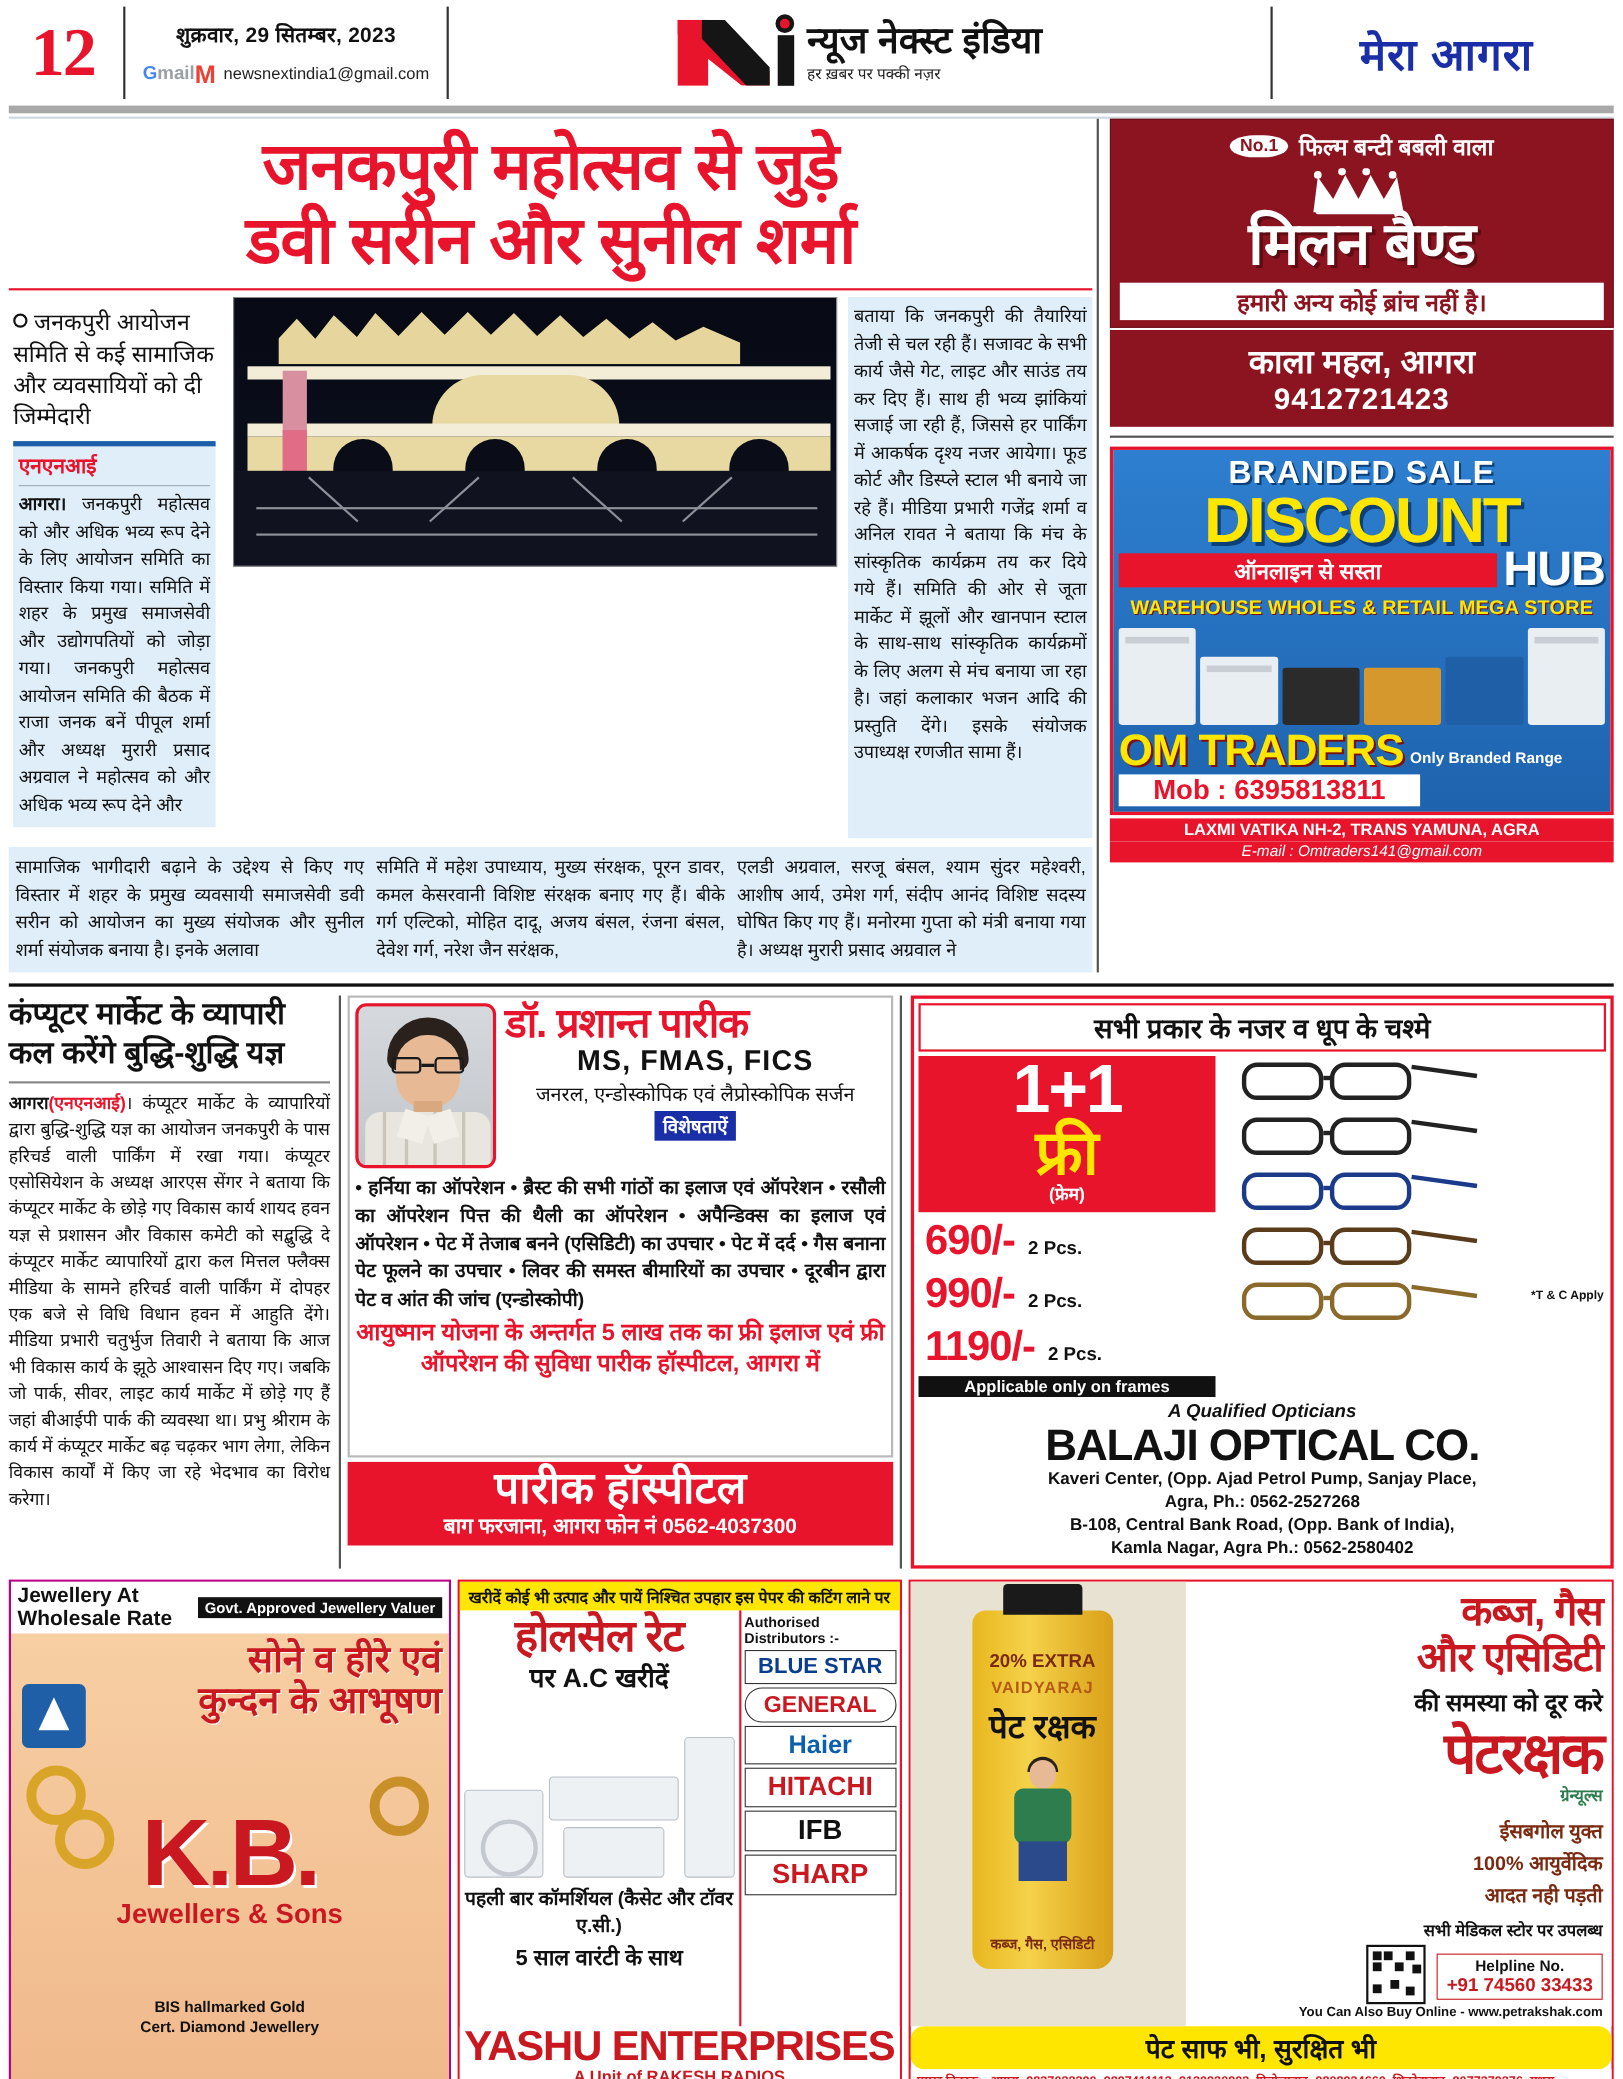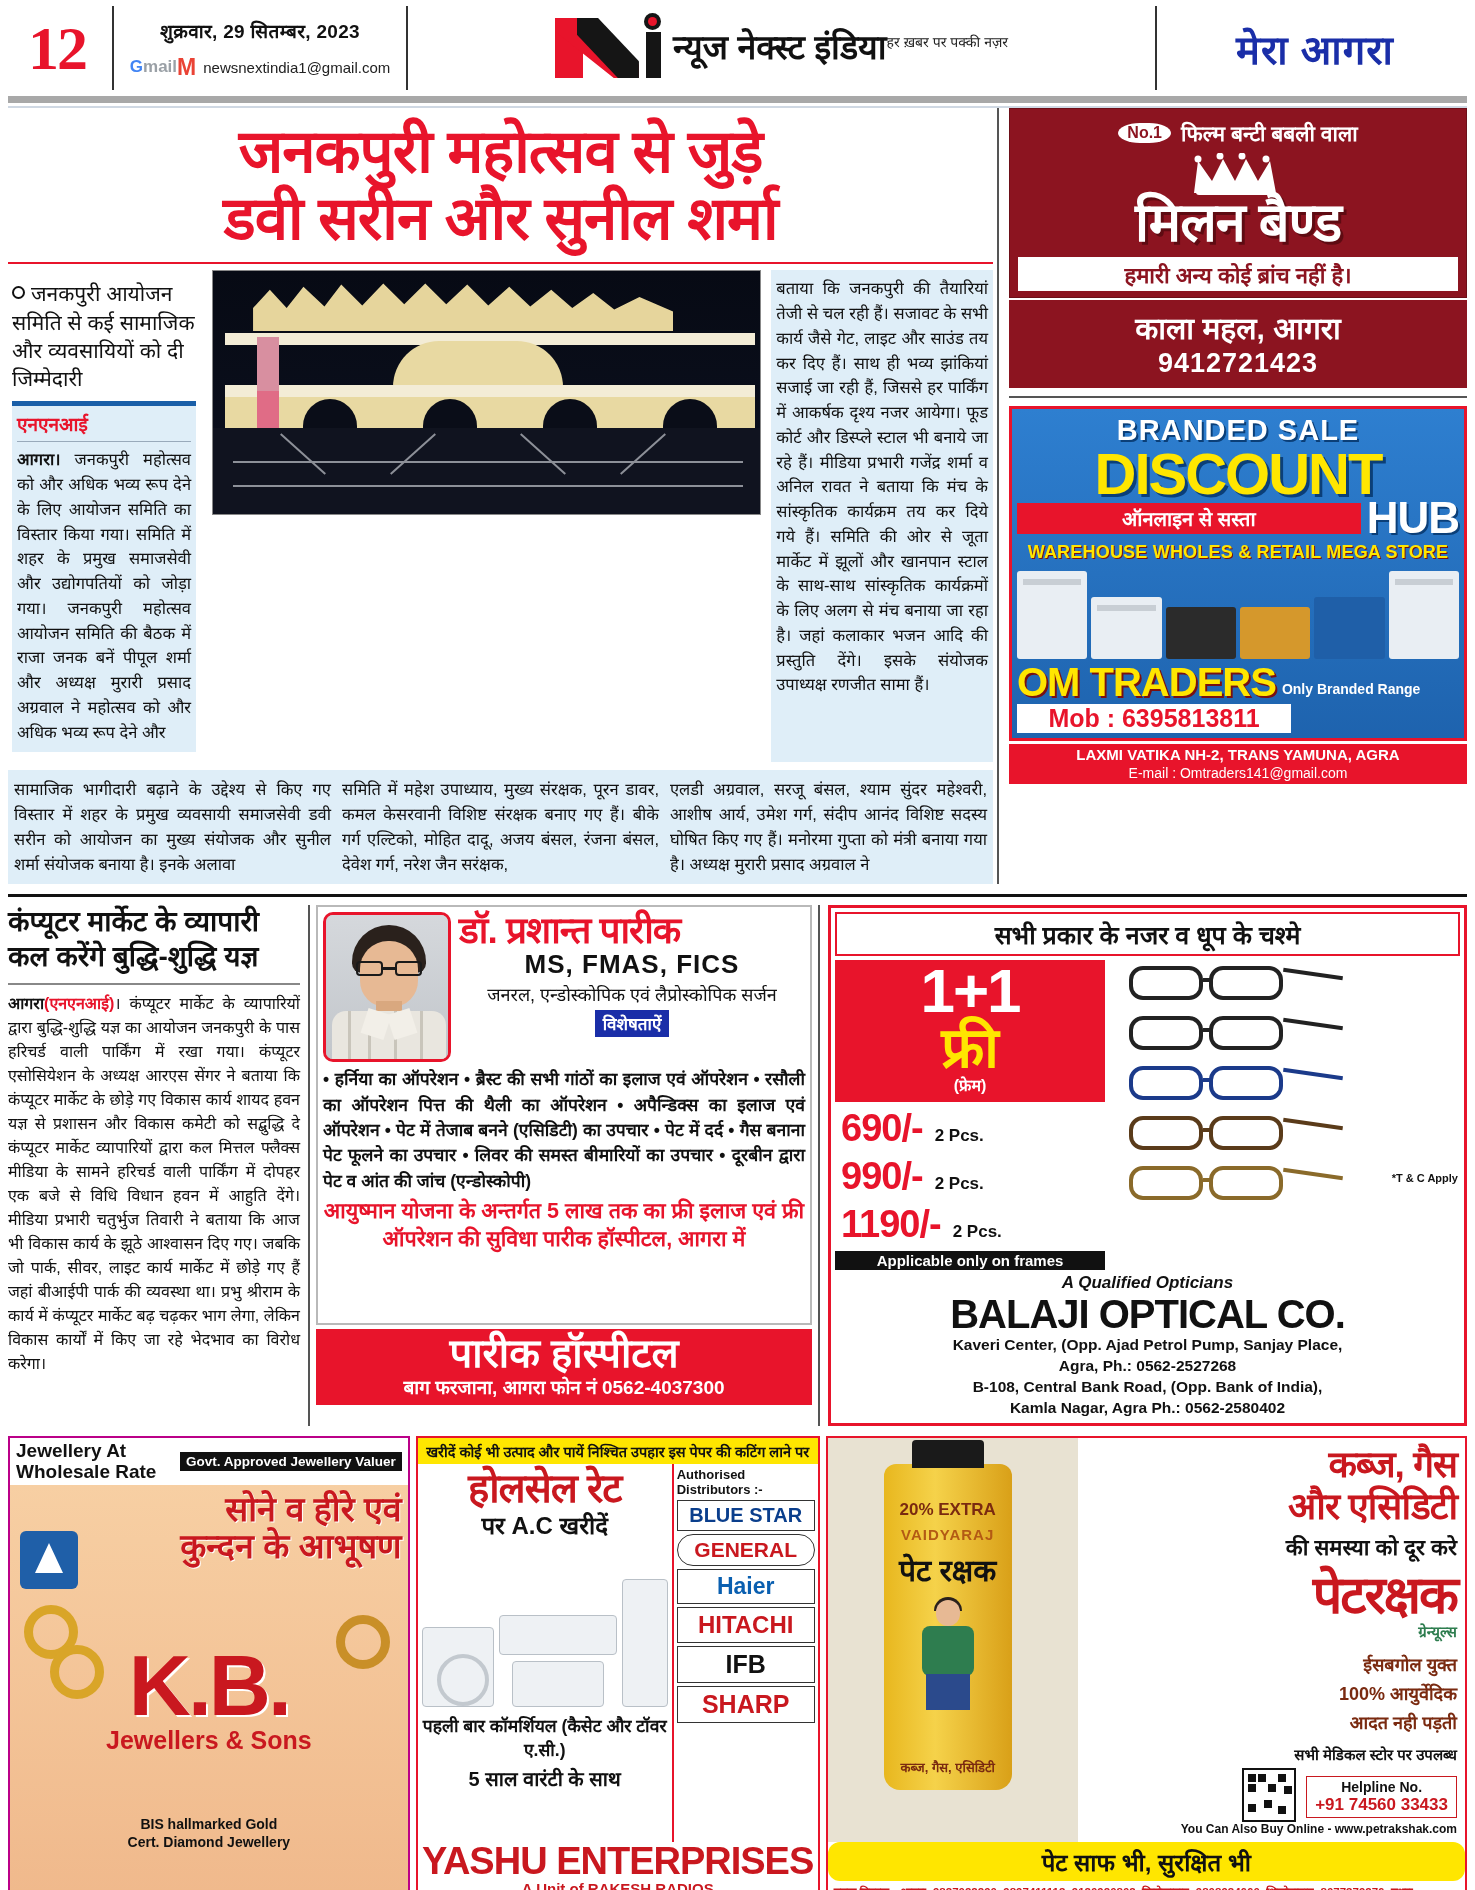--- a/index.html
+++ b/index.html
@@ -40,21 +40,21 @@
     background:#e8142b;
     clip-path:polygon(0 0, 30% 0, 100% 78%, 100% 0, 100% 100%, 70% 100%, 0 22%);
   }
   .nni-mark .blk2 {
     position:absolute; left:22px; top:0; width:62px; height:60px; background:#151515;
     clip-path:polygon(0 0, 34% 0, 100% 72%, 100% 100%, 66% 100%, 0 28%);
   }
   .nni-mark .idot { position:absolute; right:2px; top:-5px; width:17px; height:17px; background:#151515; border-radius:50%; }
   .nni-mark .idot:after{content:"";position:absolute;left:4px;top:4px;width:9px;height:9px;background:#e8142b;border-radius:50%;}
   .nni-mark .ibar { position:absolute; right:2px; top:14px; width:15px; height:46px; background:#151515; }
-  .nni-words { display:flex; }
+  .nni-words { display:flex; flex-direction:column; }
   .nni-hi { font-size:34px; font-weight:bold; color:#111; line-height:1.05; letter-spacing:0px;}
   .nni-tag { font-size:14px; color:#222; margin-top:2px;}
   .merabox { width:292px; text-align:center; }
   .mera { font-size:40px; font-weight:bold; color:#1a2ea8; letter-spacing:1px; }
 
   .rulegray { height:7px; background:#a8a8a8; margin:0 8px; }
   .thinline { height:2px; background:#cfd8e3; margin:3px 8px 0; }
 
   
   .body-wrap { display:flex; padding:0 8px; gap:4px; }
@@ -196,21 +196,21 @@
   .pbox.tall{height:88px;} .pbox.mid{height:62px;} .pbox.low{height:52px;}
   .pbox .stripe{position:absolute;left:6px;top:8px;right:6px;height:6px;background:#c8ced4;}
   .pbox.dark{background:#2b2b2b;}
   .pbox.food{background:#d5982c;} .pbox.blue{background:#1f5fa8;}
   .om-row { display:flex; align-items:flex-end; gap:6px; margin-top:3px;}
   .om { font-size:40px; font-weight:bold; color:#ffe600; line-height:1; letter-spacing:-1px; text-shadow:2px 2px 0 #7a1010;}
   .om-only { font-size:14px; font-weight:bold; color:#fff; padding-bottom:5px;}
   .om-mob { background:#fff; color:#111; font-size:25px; font-weight:bold; text-align:center; width:62%; margin-top:2px; padding:0 4px;}
   .om-mob span{color:#e8142b;}
   .om-addr { background:#e8142b; color:#fff; text-align:center; font-size:15px; font-weight:bold; padding:2px 0; margin-top:3px;}
-  .om-mail { background:#e8142b; color:#fff; text-align:center; font-size:14px; padding:0 0 3px; }
+  .om-mail { background:#e8142b; color:#fff; text-align:center; font-size:14px; padding:0 0 3px;font-style:italic; }
 
   
   .row3 { display:flex; padding:0 8px; margin-top:10px; gap:6px; }
   .kb { width:404px; border:2px solid #b08; }
   .kb-top { background:#fff; display:flex; align-items:center; justify-content:space-between; padding:2px 6px;}
   .kb-jw { font-size:19px; font-weight:bold; line-height:1.12;}
   .kb-govt { background:#111; color:#fff; font-size:13.5px; font-weight:bold; padding:2px 6px;}
   .kb-body { background:linear-gradient(#f7cfa3,#f0b98c); position:relative; height:408px; padding:6px; }
   .kb-h1 { color:#c9181f; font-size:34px; font-weight:bold; text-align:right; line-height:1.1; text-shadow:1px 1px 0 #fff;}
   .kb-logo { position:absolute; left:10px; top:46px; width:58px; height:58px; background:#1f5fa8; border-radius:6px; }

